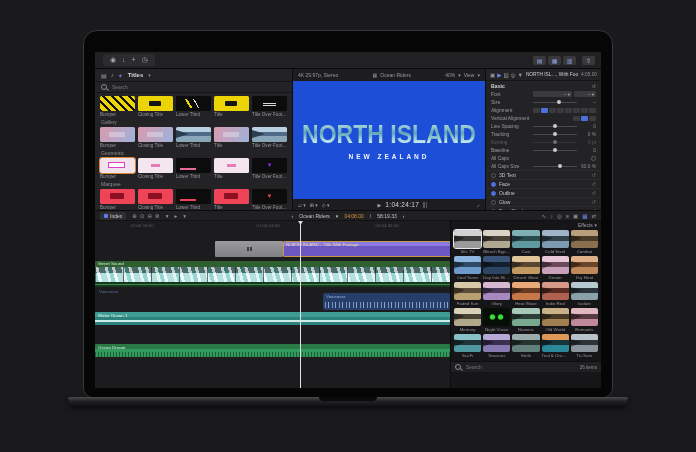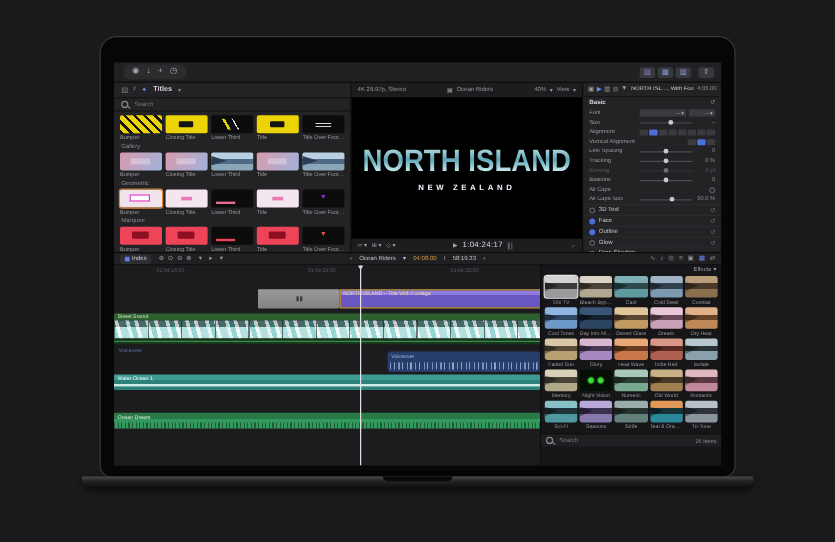--- a/index.html
+++ b/index.html
@@ -316,21 +316,21 @@
       <div class="viewer">
         <div class="vw-head">
           <span>4K 29.97p, Stereo</span>
           <span style="margin-left:auto">▦</span>
           <span>Ocean Riders</span>
           <span style="margin-left:auto">40%</span>
           <span>▾</span>
           <span>View</span>
           <span>▾</span>
         </div>
-        <div class="vw-canvas" id="vw-canvas" style="background: #000000;">
+        <div class="vw-canvas" id="vw-canvas" style="background: #1d4ed8;">
           <div class="vw-title">NORTH ISLAND</div>
           <div class="vw-sub">NEW ZEALAND</div>
         </div>
         <div class="vw-foot">
           <span id="vw-tools" style="display:flex;gap:4px">
               <span>▱ ▾</span>
               <span>⊞ ▾</span>
               <span>◇ ▾</span>
             </span>
           <span style="margin-left:auto">▶</span>

